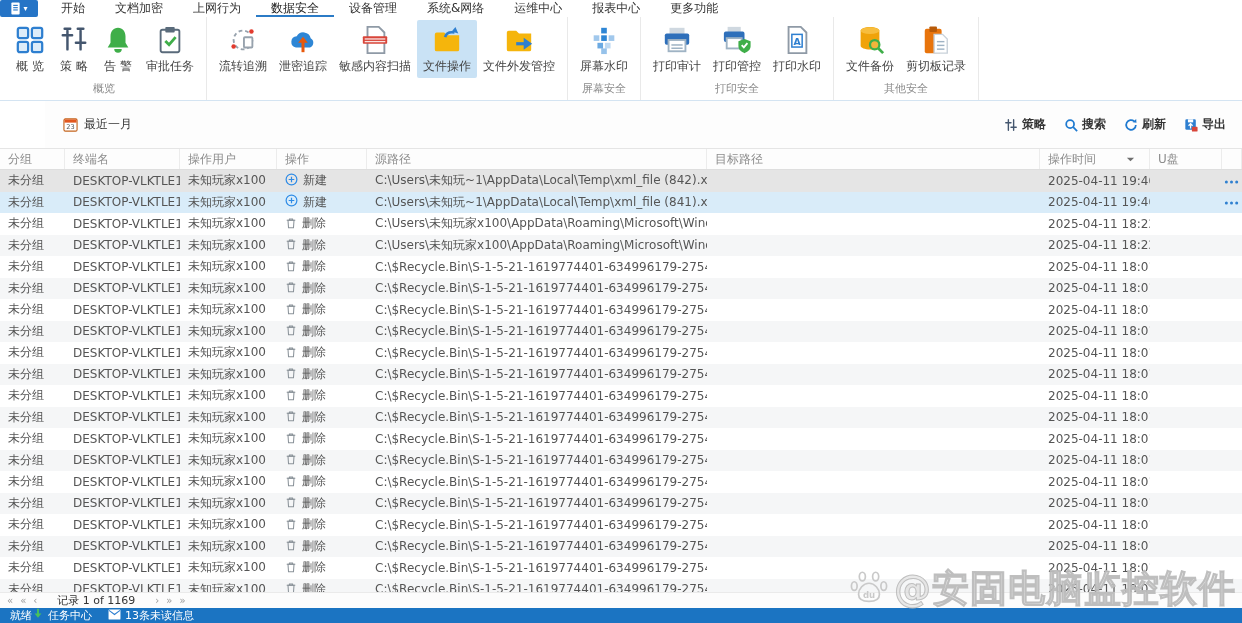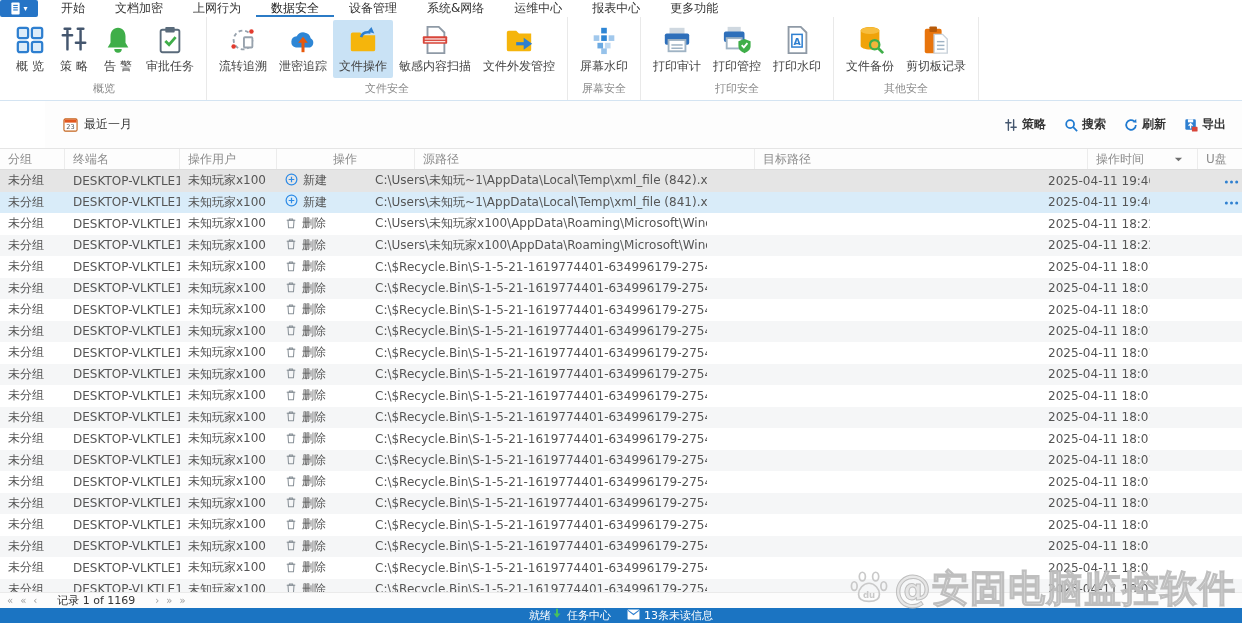--- a/index.html
+++ b/index.html
@@ -50,21 +50,21 @@
   
   .watermark { position:absolute; right:6px; top:564px; display:flex; align-items:center; gap:4px; pointer-events:none; }
   .wm-text { font-size:37px; font-weight:700; letter-spacing:1px; color:rgba(215,215,215,0.55); -webkit-text-stroke:1px rgba(185,185,185,0.9); white-space:nowrap; }
 
   
   .pager { height:16px; display:flex; align-items:center; background:#fcfcfc; border-top:1px solid #eaeaea; padding-left:6px; gap:5px; font-size:11px; color:#444; flex:0 0 auto; }
   .pbtn { color:#9a9a9a; font-size:10px; line-height:1; cursor:pointer; padding:0 1px; }
   .pager-label { margin:0 14px; color:#333; }
 
   
-  .statusbar { height:15px; background:#1b74c2; color:#fff; display:flex; align-items:center; justify-content:center; padding:0 10px; font-size:11px; flex:0 0 auto; }
+  .statusbar { height:15px; background:#1b74c2; color:#fff; display:flex; align-items:center; justify-content:flex-start; padding:0 10px; font-size:11px; flex:0 0 auto; }
   .sb-right { display:flex; align-items:center; gap:16px; }
   .sb-item { display:flex; align-items:center; gap:4px; cursor:pointer; }
 </style>
 </head>
 <body>
 
 <div class="app">
 
   <div class="menubar">
     <div class="app-button">
@@ -155,53 +155,52 @@
           <div class="ritem">
             <span class="ricon">
               <svg viewBox="0 0 32 32">
                 <path d="M8.5 24a6 6 0 0 1 .8-11.9 8 8 0 0 1 14.9 2A5.5 5.5 0 0 1 23.5 24z" fill="#2e86d5"></path>
                 <path d="M16 29V17" stroke="#e8590c" stroke-width="3.2"></path>
                 <path d="M10.8 19l5.2-6.5 5.2 6.5z" fill="#e8590c"></path>
               </svg>
             </span>
             <span class="rlabel">泄密追踪</span>
           </div>
-          <div class="ritem active">
-            <span class="ricon">
-              <svg viewBox="0 0 32 32">
-                <path d="M3 10a2 2 0 0 1 2-2h8l3 3h13v15a2 2 0 0 1-2 2H5a2 2 0 0 1-2-2z" fill="#f5b50c"></path>
-                <path d="M24 8c-6-1-9 1-10 5" stroke="#2e7fd0" stroke-width="2.8" fill="none"></path>
-                <path d="M25 2l-4 5 7 2z" fill="#2e7fd0"></path>
-              </svg>
-            </span>
-            <span class="rlabel">文件操作</span>
-          </div>
           <div class="ritem">
             <span class="ricon">
               <svg viewBox="0 0 32 32">
                 <path d="M8 2h12l6 6v22H8z" fill="#fff" stroke="#8f9aa6" stroke-width="2"></path>
                 <rect x="3" y="12" width="26" height="8" rx="1" fill="#d8453a"></rect>
                 <rect x="5" y="14.2" width="22" height="1.4" fill="#fff" opacity=".85"></rect>
                 <rect x="5" y="17" width="22" height="1.4" fill="#fff" opacity=".85"></rect>
               </svg>
             </span>
             <span class="rlabel">敏感内容扫描</span>
           </div>
+          <div class="ritem active">
+            <span class="ricon">
+              <svg viewBox="0 0 32 32">
+                <path d="M3 10a2 2 0 0 1 2-2h8l3 3h13v15a2 2 0 0 1-2 2H5a2 2 0 0 1-2-2z" fill="#f5b50c"></path>
+                <path d="M24 8c-6-1-9 1-10 5" stroke="#2e7fd0" stroke-width="2.8" fill="none"></path>
+                <path d="M25 2l-4 5 7 2z" fill="#2e7fd0"></path>
+              </svg>
+            </span>
+            <span class="rlabel">文件操作</span>
+          </div>
           <div class="ritem">
             <span class="ricon">
               <svg viewBox="0 0 32 32">
                 <path d="M3 8a2 2 0 0 1 2-2h8l3 3h13v17a2 2 0 0 1-2 2H5a2 2 0 0 1-2-2z" fill="#f5b50c"></path>
                 <path d="M13 20h9" stroke="#2e7fd0" stroke-width="3.4"></path>
                 <path d="M21 13.5l9 6.5-9 6.5z" fill="#2e7fd0"></path>
               </svg>
             </span>
             <span class="rlabel">文件外发管控</span>
           </div>
         </div>
-        <div class="rglabel">文件安全</div>
       </div>
       <div class="rgroup">
         <div class="ritems">
           <div class="ritem">
             <span class="ricon">
               <svg viewBox="0 0 32 32" fill="#2e86d5">
                 <rect x="13" y="3" width="6" height="6"></rect>
                 <rect x="5" y="11" width="6" height="6" opacity=".45"></rect>
                 <rect x="13" y="11" width="6" height="6"></rect>
                 <rect x="21" y="11" width="6" height="6" opacity=".45"></rect>
@@ -342,21 +341,21 @@
   <div class="thead">
       <div class="hcell" style="width: 65px;">
         <span>分组</span>
       </div>
       <div class="hcell" style="width: 115px;">
         <span>终端名</span>
       </div>
       <div class="hcell" style="width: 97px; font-family: Liberation Mono, monospace;">
         <span>操作用户</span>
       </div>
-      <div class="hcell" style="width: 90px; margin-left: 48px;">
+      <div class="hcell" style="width: 90px;">
         <span>操作</span>
       </div>
       <div class="hcell" style="width: 340px;">
         <span>源路径</span>
       </div>
       <div class="hcell" style="width: 333px;">
         <span>目标路径</span>
       </div>
       <div class="hcell" style="width: 110px;">
         <span>操作时间</span>

